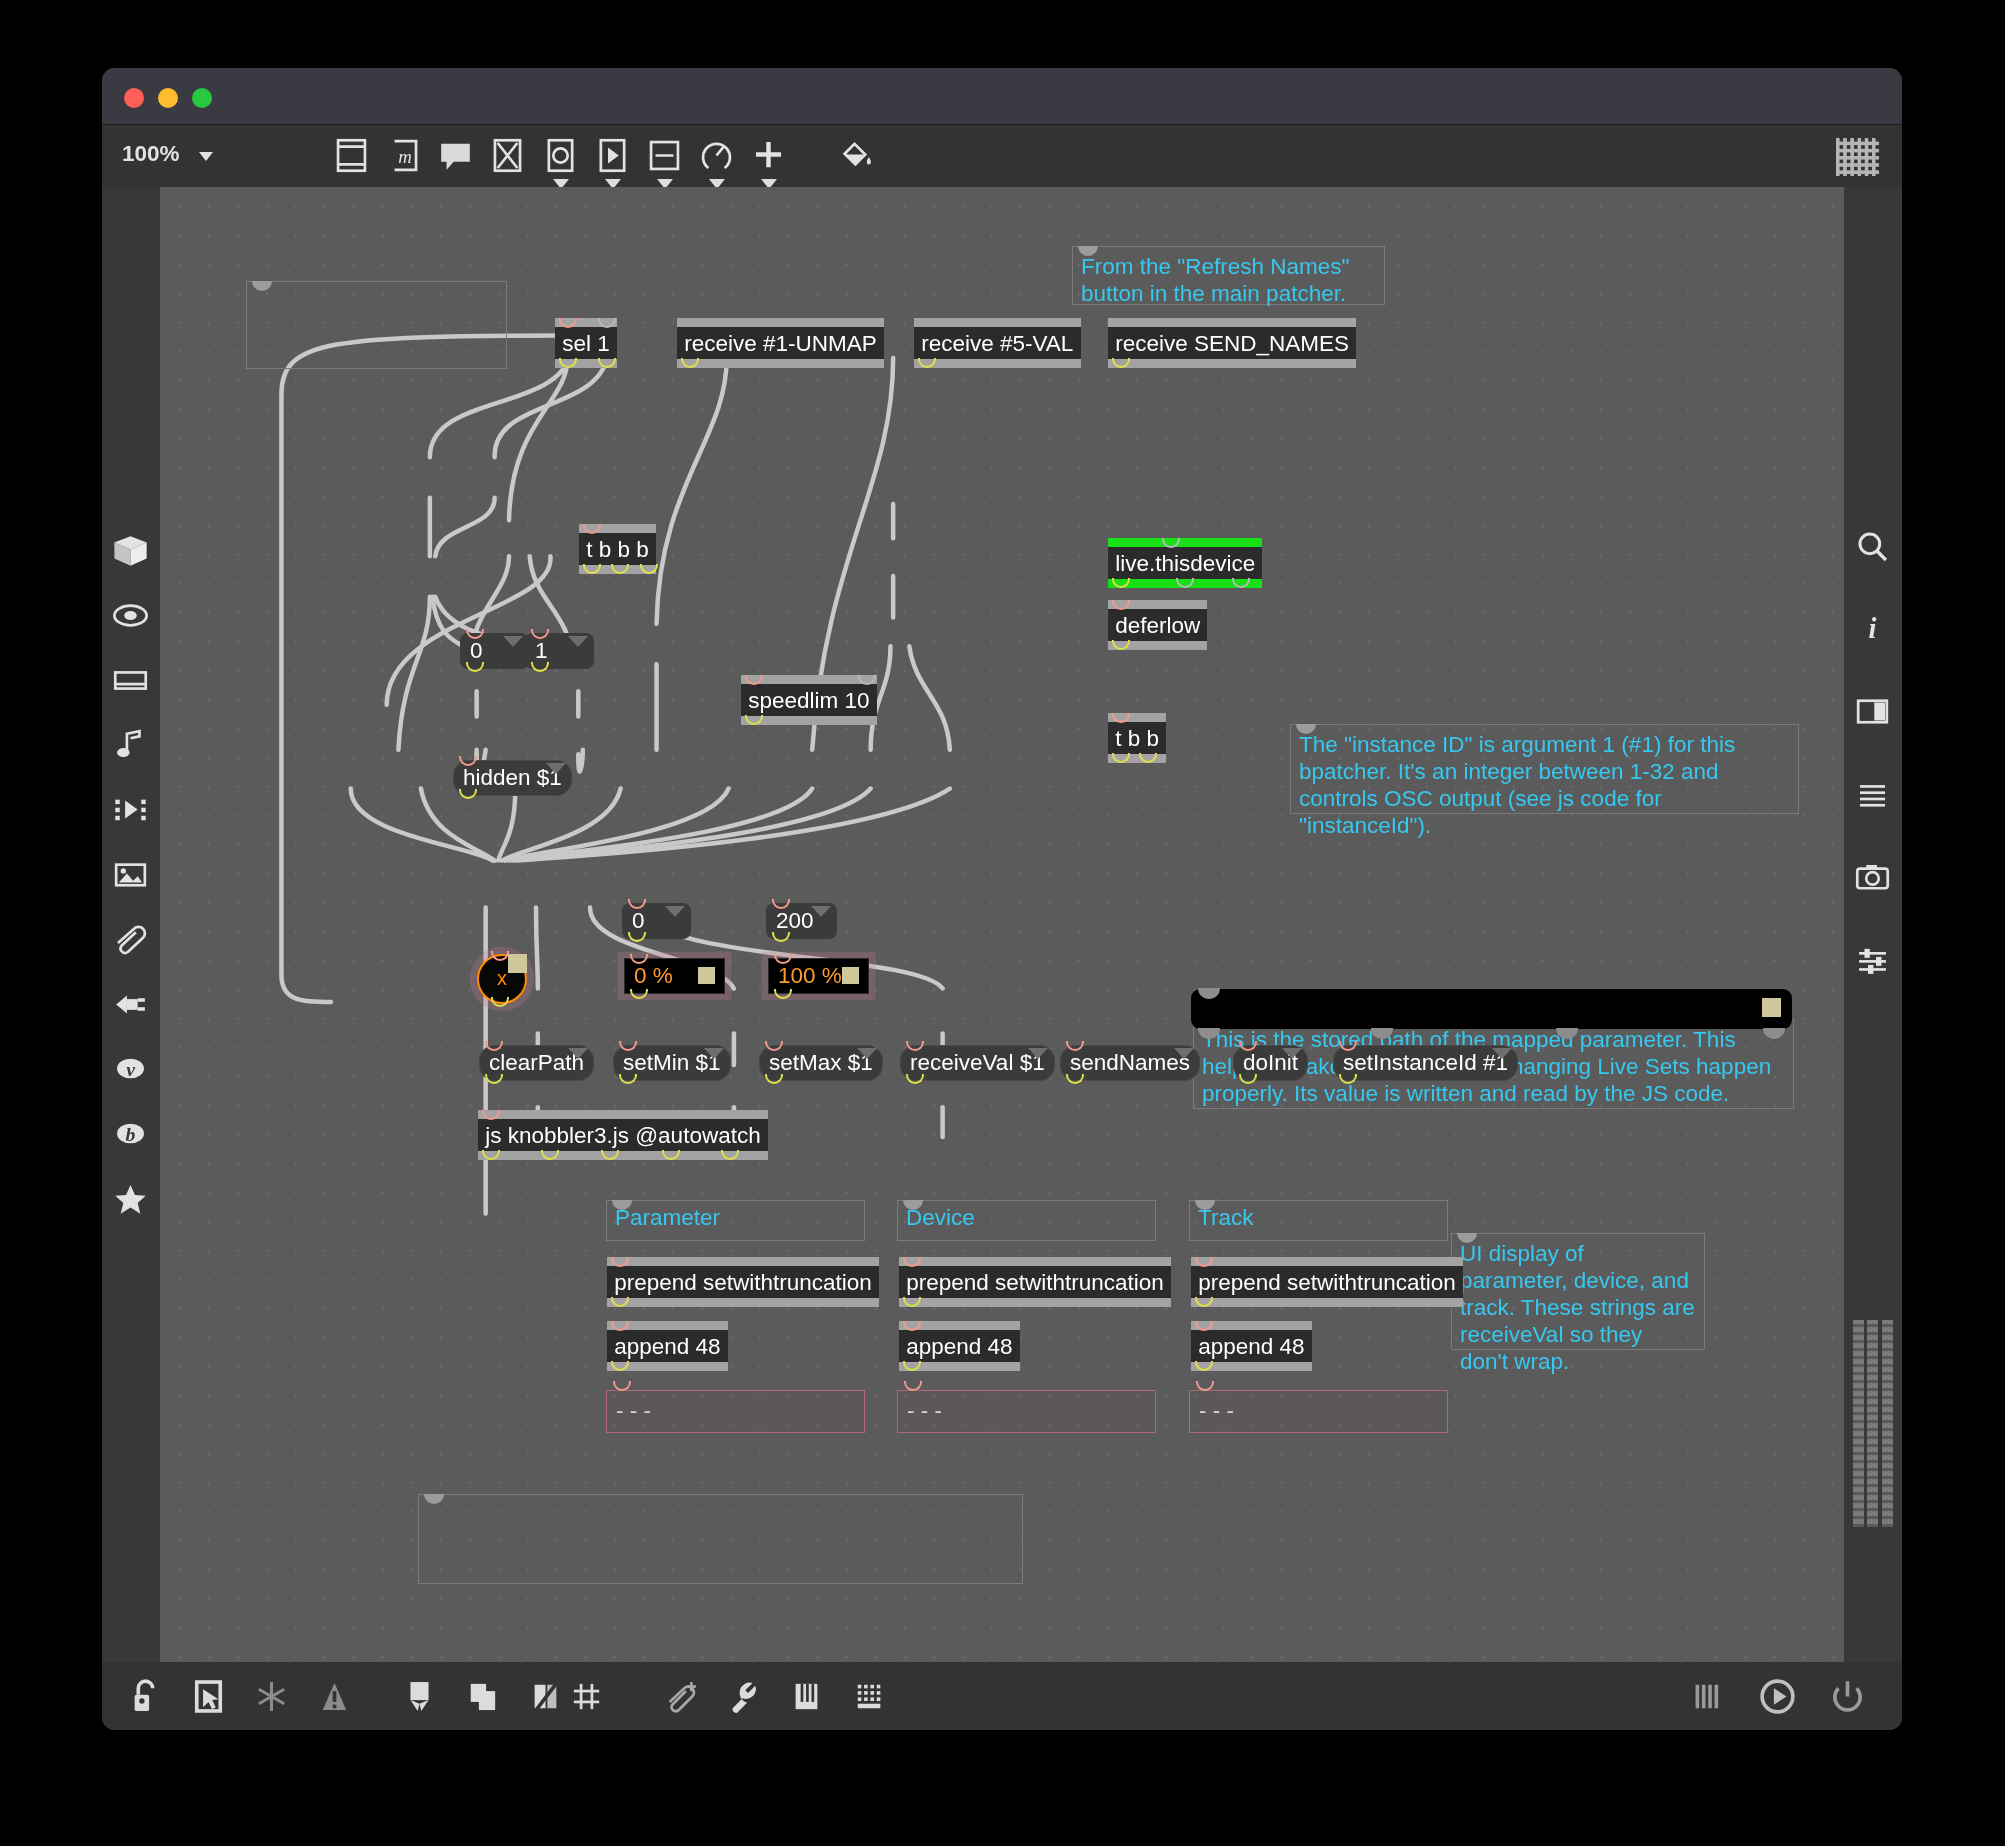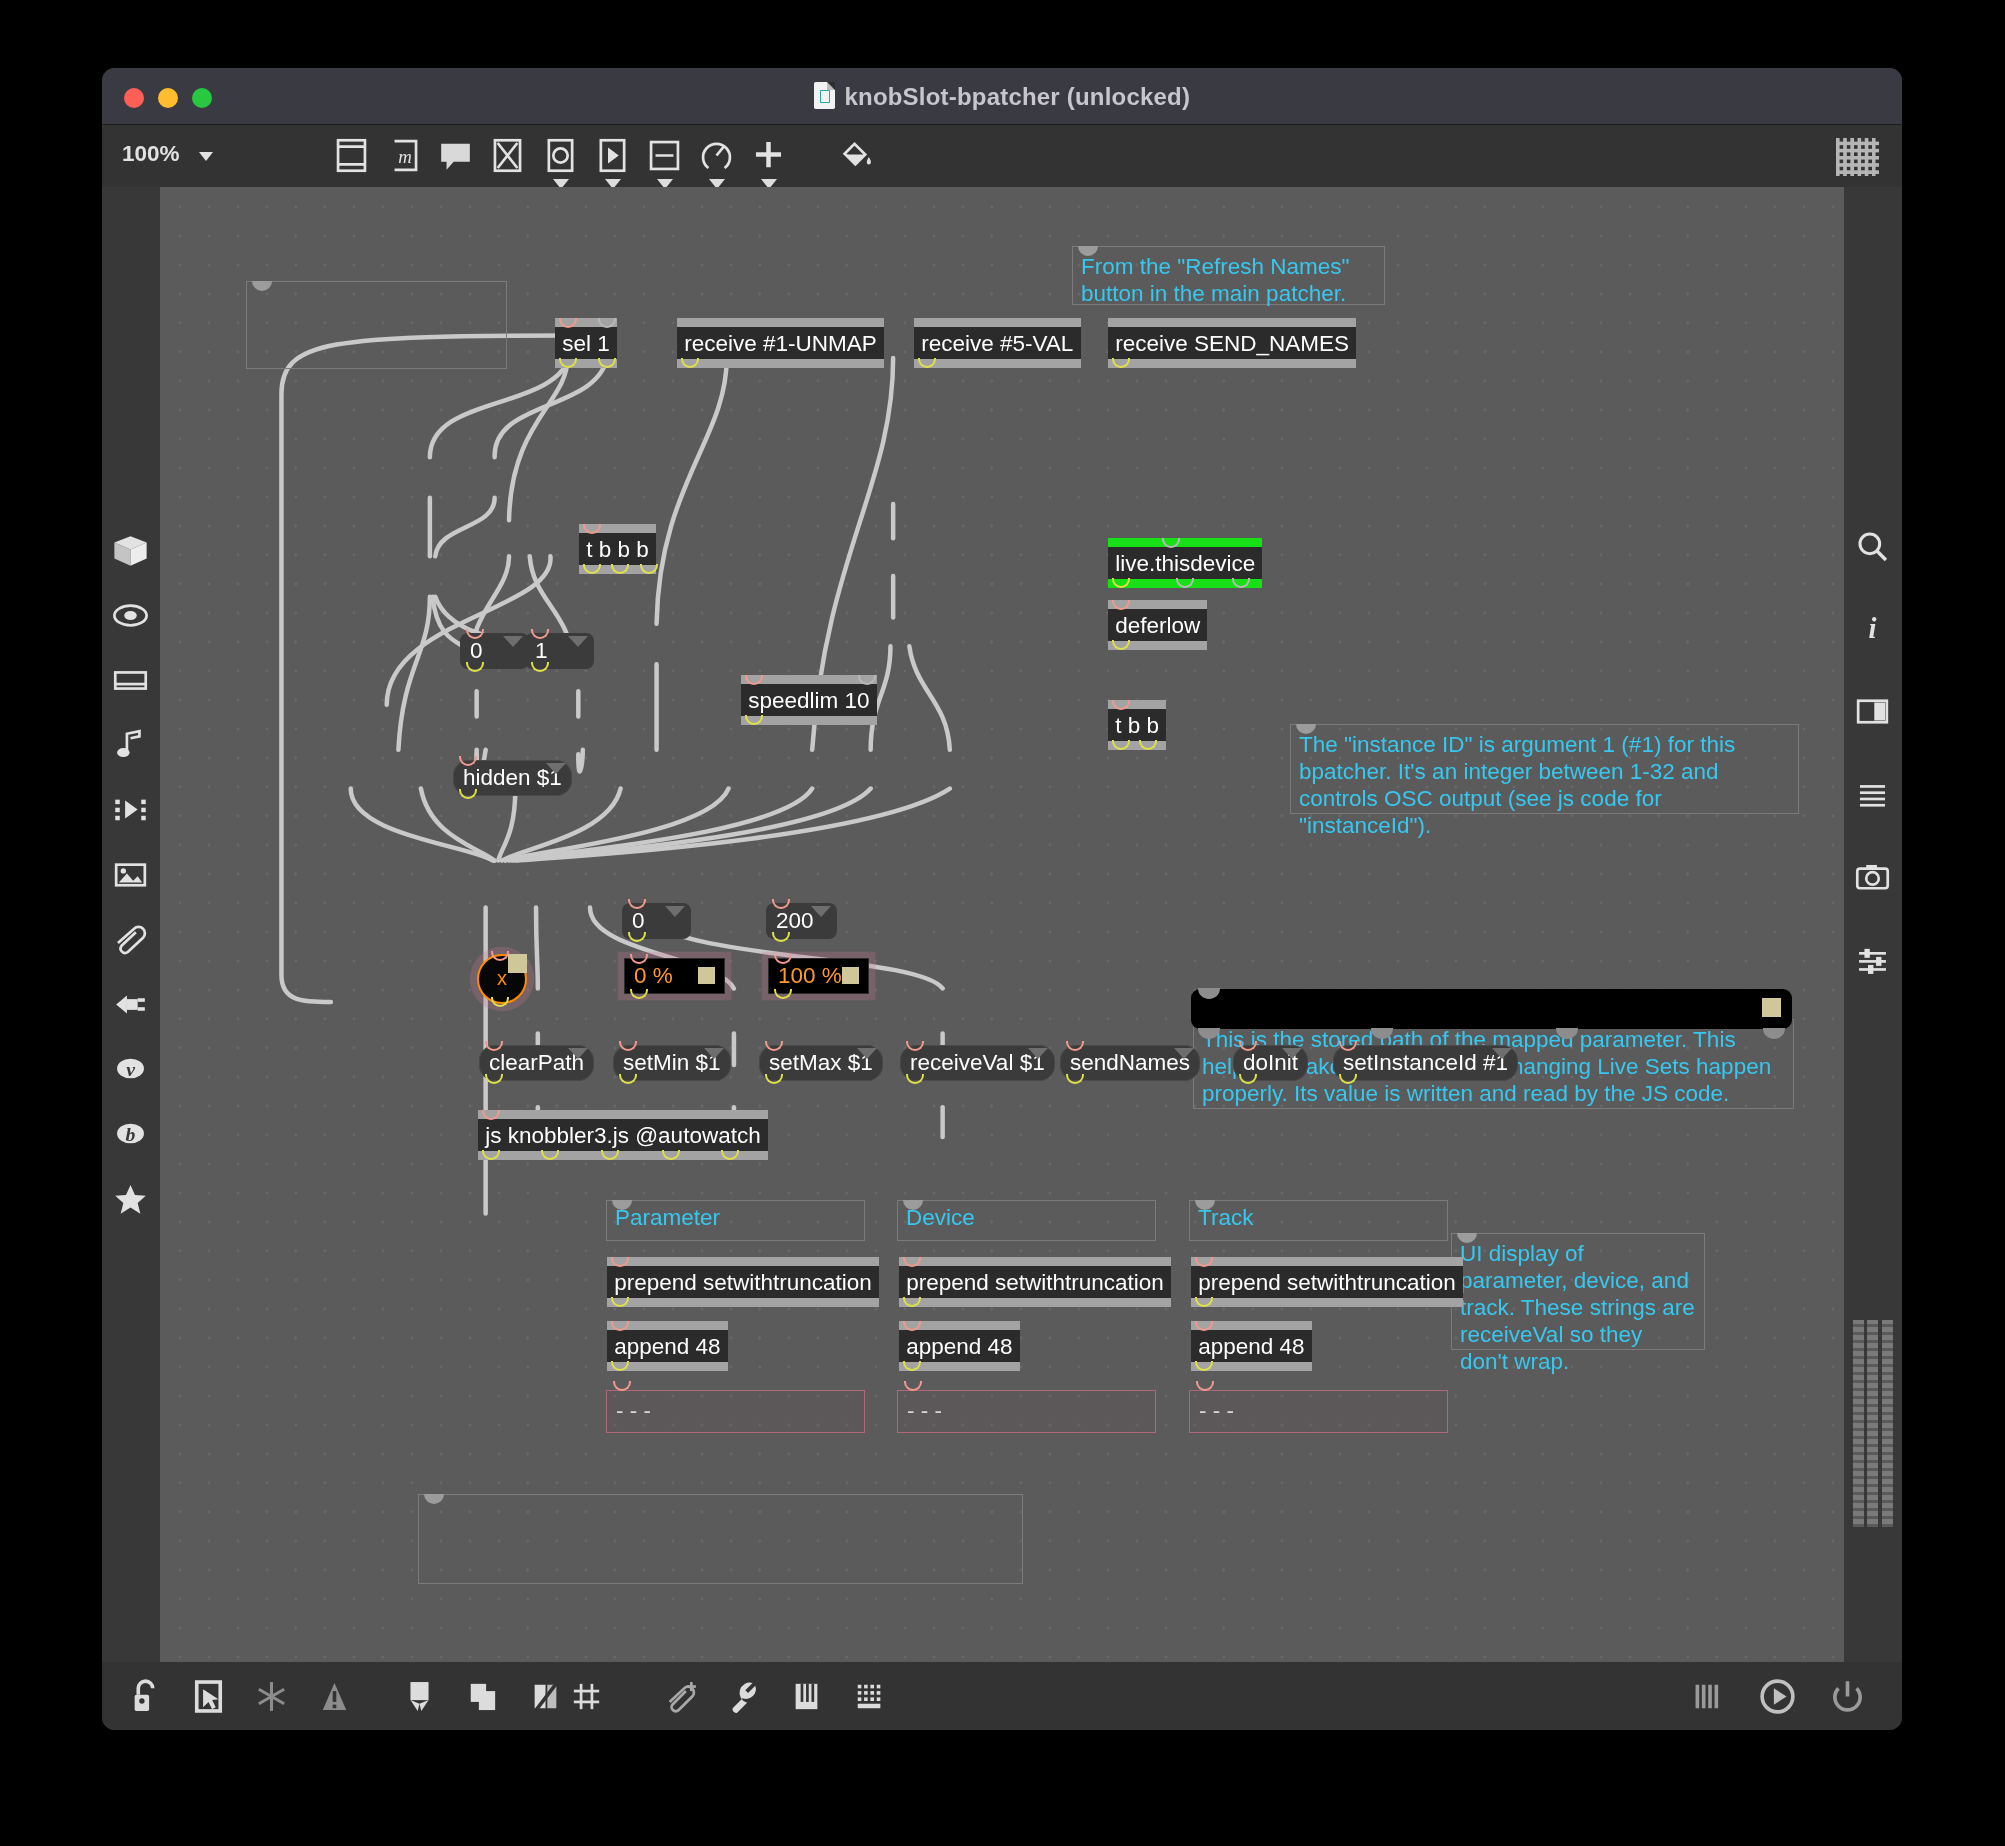--- a/index.html
+++ b/index.html
@@ -125,23 +125,20 @@
 </style>
 </head>
 <body>
 
 <div id="window">
 
   <div id="titlebar">
     <div class="tl-dot" id="dot-close"></div>
     <div class="tl-dot" id="dot-min"></div>
     <div class="tl-dot" id="dot-max"></div>
-    <div id="title-wrap">
-      <span id="title-icon"></span><span>knobSlot-bpatcher (unlocked)</span>
-    </div>
   </div>
 
   <div id="toolbar">
     <div id="zoomlabel">100%</div>
     <div id="zoomcaret"></div>
 
     <div class="tb-btn" style="left:228px">
       <svg class="gl" viewBox="0 0 48 48">
           <rect x="9" y="7" width="30" height="34" fill="none" stroke="#e2e2e2" stroke-width="3"></rect>
           <line x1="9" y1="14" x2="39" y2="14" stroke="#e2e2e2" stroke-width="3"></line>
@@ -483,21 +480,21 @@
     </div>
 
     <div class="objwrap" style="left:948px;top:422px">
       <div class="band t"></div>
       <div class="objbox">deferlow</div>
       <div class="band b"></div>
       <span class="inlet" style="left:3.6px;top:-9px"></span>
       <span class="outlet" style="left:3.6px;bottom:-9px"></span>
     </div>
 
-    <div class="objwrap" style="left:948px;top:522px">
+    <div class="objwrap" style="left:948px;top:535px">
       <div class="band t"></div>
       <div class="objbox">t b b</div>
       <div class="band b"></div>
       <span class="inlet" style="left:3.6px;top:-9px"></span>
       <span class="outlet" style="left:3.6px;bottom:-9px"></span>
       <span class="outlet" style="left:31px;bottom:-9px"></span>
     </div>
 
     <div class="objwrap" style="left:419px;top:346px">
       <div class="band t"></div>

